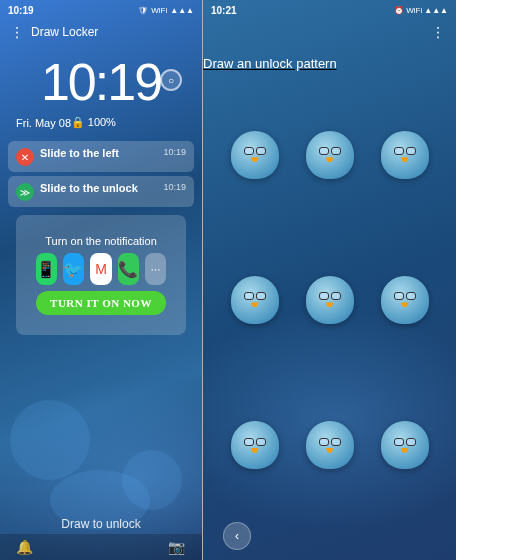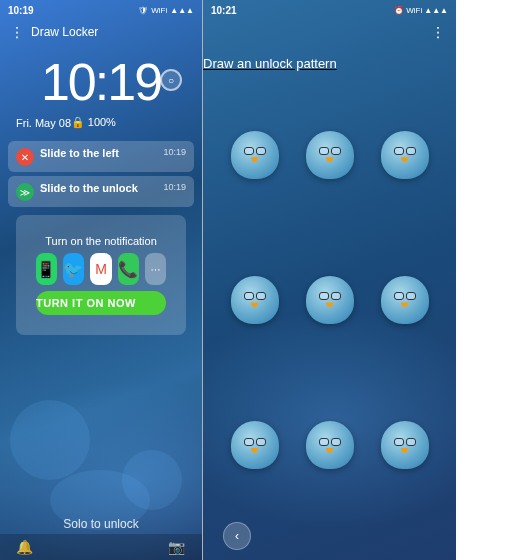--- a/index.html
+++ b/index.html
@@ -181,22 +181,23 @@
     .turn-it-on-btn {
       background: #4cd137;
       border: none;
       border-radius: 20px;
       color: white;
       font-size: 11px;
       font-weight: bold;
       padding: 6px 0;
       width: 100%;
       cursor: pointer;
-      text-align: left;
+      text-align: center;
       letter-spacing: 0.5px;
+      font-family: Liberation Serif, serif;
     }
 
     
     .slide-unlock {
       position: absolute;
       bottom: 28px;
       left: 0;
       right: 0;
       text-align: center;
     }
@@ -423,21 +424,21 @@
       <div class="app-icon app-icon-gm">
         <span style="color:#ea4335;font-size:14px;">M</span>
       </div>
       <div class="app-icon app-icon-ph">📞</div>
       <div class="app-icon app-icon-more">⋯</div>
     </div>
     <button class="turn-it-on-btn">TURN IT ON NOW</button>
   </div>
 
   <div class="slide-unlock">
-    <span class="slide-unlock-text">Solo to unlock</span>
+    <span class="slide-unlock-text">Draw to unlock</span>
   </div>
 
   <div class="bottom-bar-left">
     <span class="bottom-icon">🔔</span>
     <span class="bottom-icon">📷</span>
   </div>
 </div>
 
 <div class="divider"></div>
 

